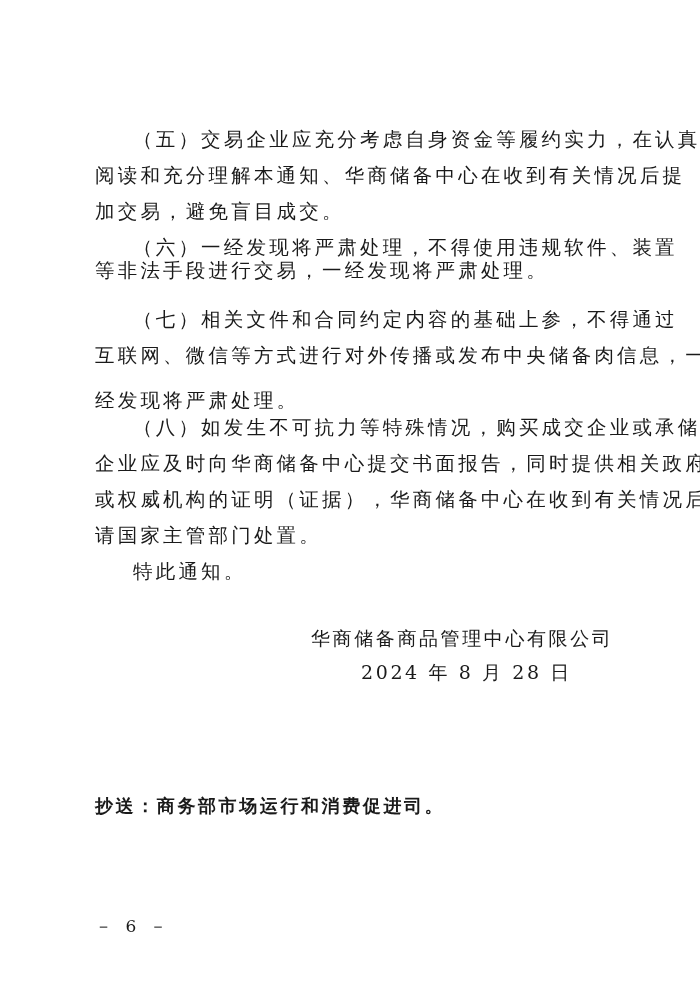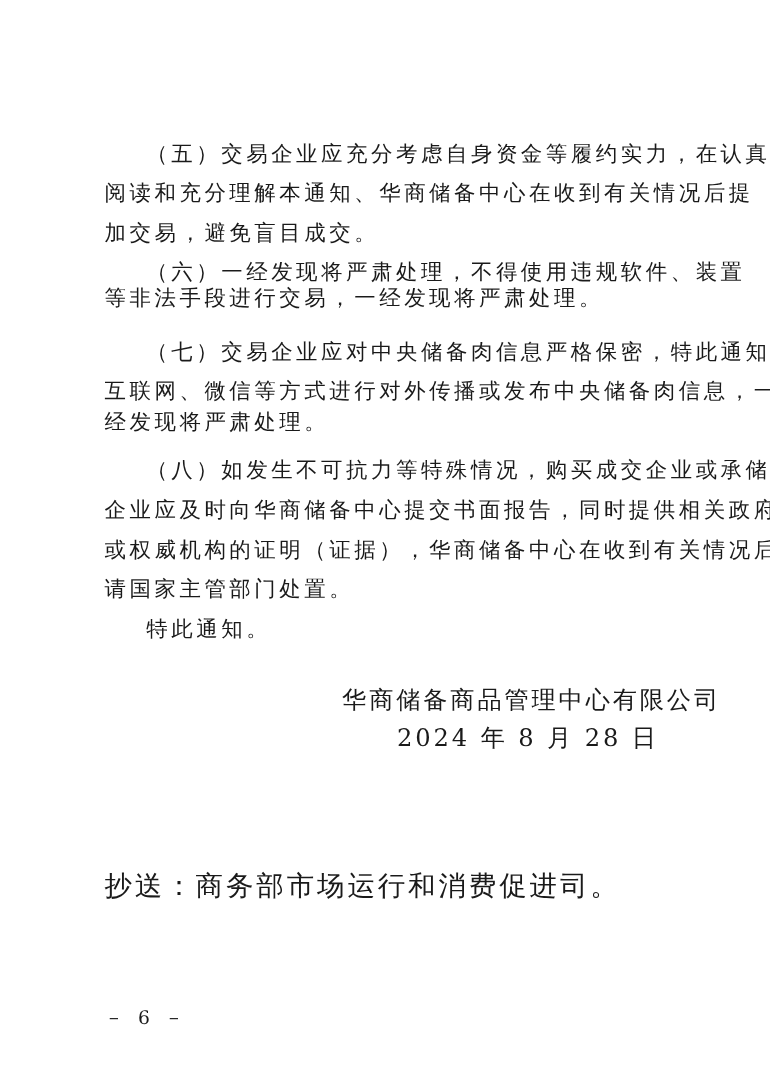--- a/index.html
+++ b/index.html
@@ -11,44 +11,44 @@
   .line {
     position: absolute;
     left: 95px;
     width: 520px;
     font-size: 19.5px;
     line-height: 24px;
     white-space: nowrap;
     letter-spacing: 3.2px;
   }
   .indent { left: 133px; }
-  .sig { position: absolute; font-size: 22px; line-height: 24px; white-space: nowrap; letter-spacing: 2.6px; }
-  .cc { position: absolute; left: 95px; top: 794px; font-size: 25px; line-height: 24px; white-space: nowrap; letter-spacing: 2.6px; }
+  .sig { position: absolute; font-size: 19px; line-height: 24px; white-space: nowrap; letter-spacing: 2.6px; }
+  .cc { position: absolute; left: 95px; top: 794px; font-size: 18px; line-height: 24px; white-space: nowrap; letter-spacing: 2.6px; font-weight: bold; }
   .pagenum { position: absolute; left: 95px; top: 915px; font-size: 17px; line-height: 22px; letter-spacing: 4px; }
 </style>
 </head>
 <body>
 
 <div>
 
   <div>
     <div class="line indent" style="top:128px">（五）交易企业应充分考虑自身资金等履约实力，在认真</div>
     <div class="line" style="top:164px">阅读和充分理解本通知、华商储备中心在收到有关情况后提</div>
     <div class="line" style="top:200px">加交易，避免盲目成交。</div>
   </div>
 
   <div>
     <div class="line indent" style="top:236px">（六）一经发现将严肃处理，不得使用违规软件、装置</div>
     <div class="line" style="top:259px">等非法手段进行交易，一经发现将严肃处理。</div>
   </div>
 
   <div>
-    <div class="line indent" style="top:308px">（七）交易企业应对中央储备肉信息严格保密，特此通知</div>
+    <div class="line indent" style="top:308px">（七）相关文件和合同约定内容的基础上参，不得通过</div>
     <div class="line" style="top:344px">互联网、微信等方式进行对外传播或发布中央储备肉信息，一</div>
-    <div class="line" style="top:372px">经发现将严肃处理。</div>
+    <div class="line" style="top:389px">经发现将严肃处理。</div>
   </div>
 
   <div>
     <div class="line indent" style="top:416px">（八）如发生不可抗力等特殊情况，购买成交企业或承储</div>
     <div class="line" style="top:452px">企业应及时向华商储备中心提交书面报告，同时提供相关政府</div>
     <div class="line" style="top:488px">或权威机构的证明（证据），华商储备中心在收到有关情况后提</div>
     <div class="line" style="top:524px">请国家主管部门处置。</div>
   </div>
 
   <div>

